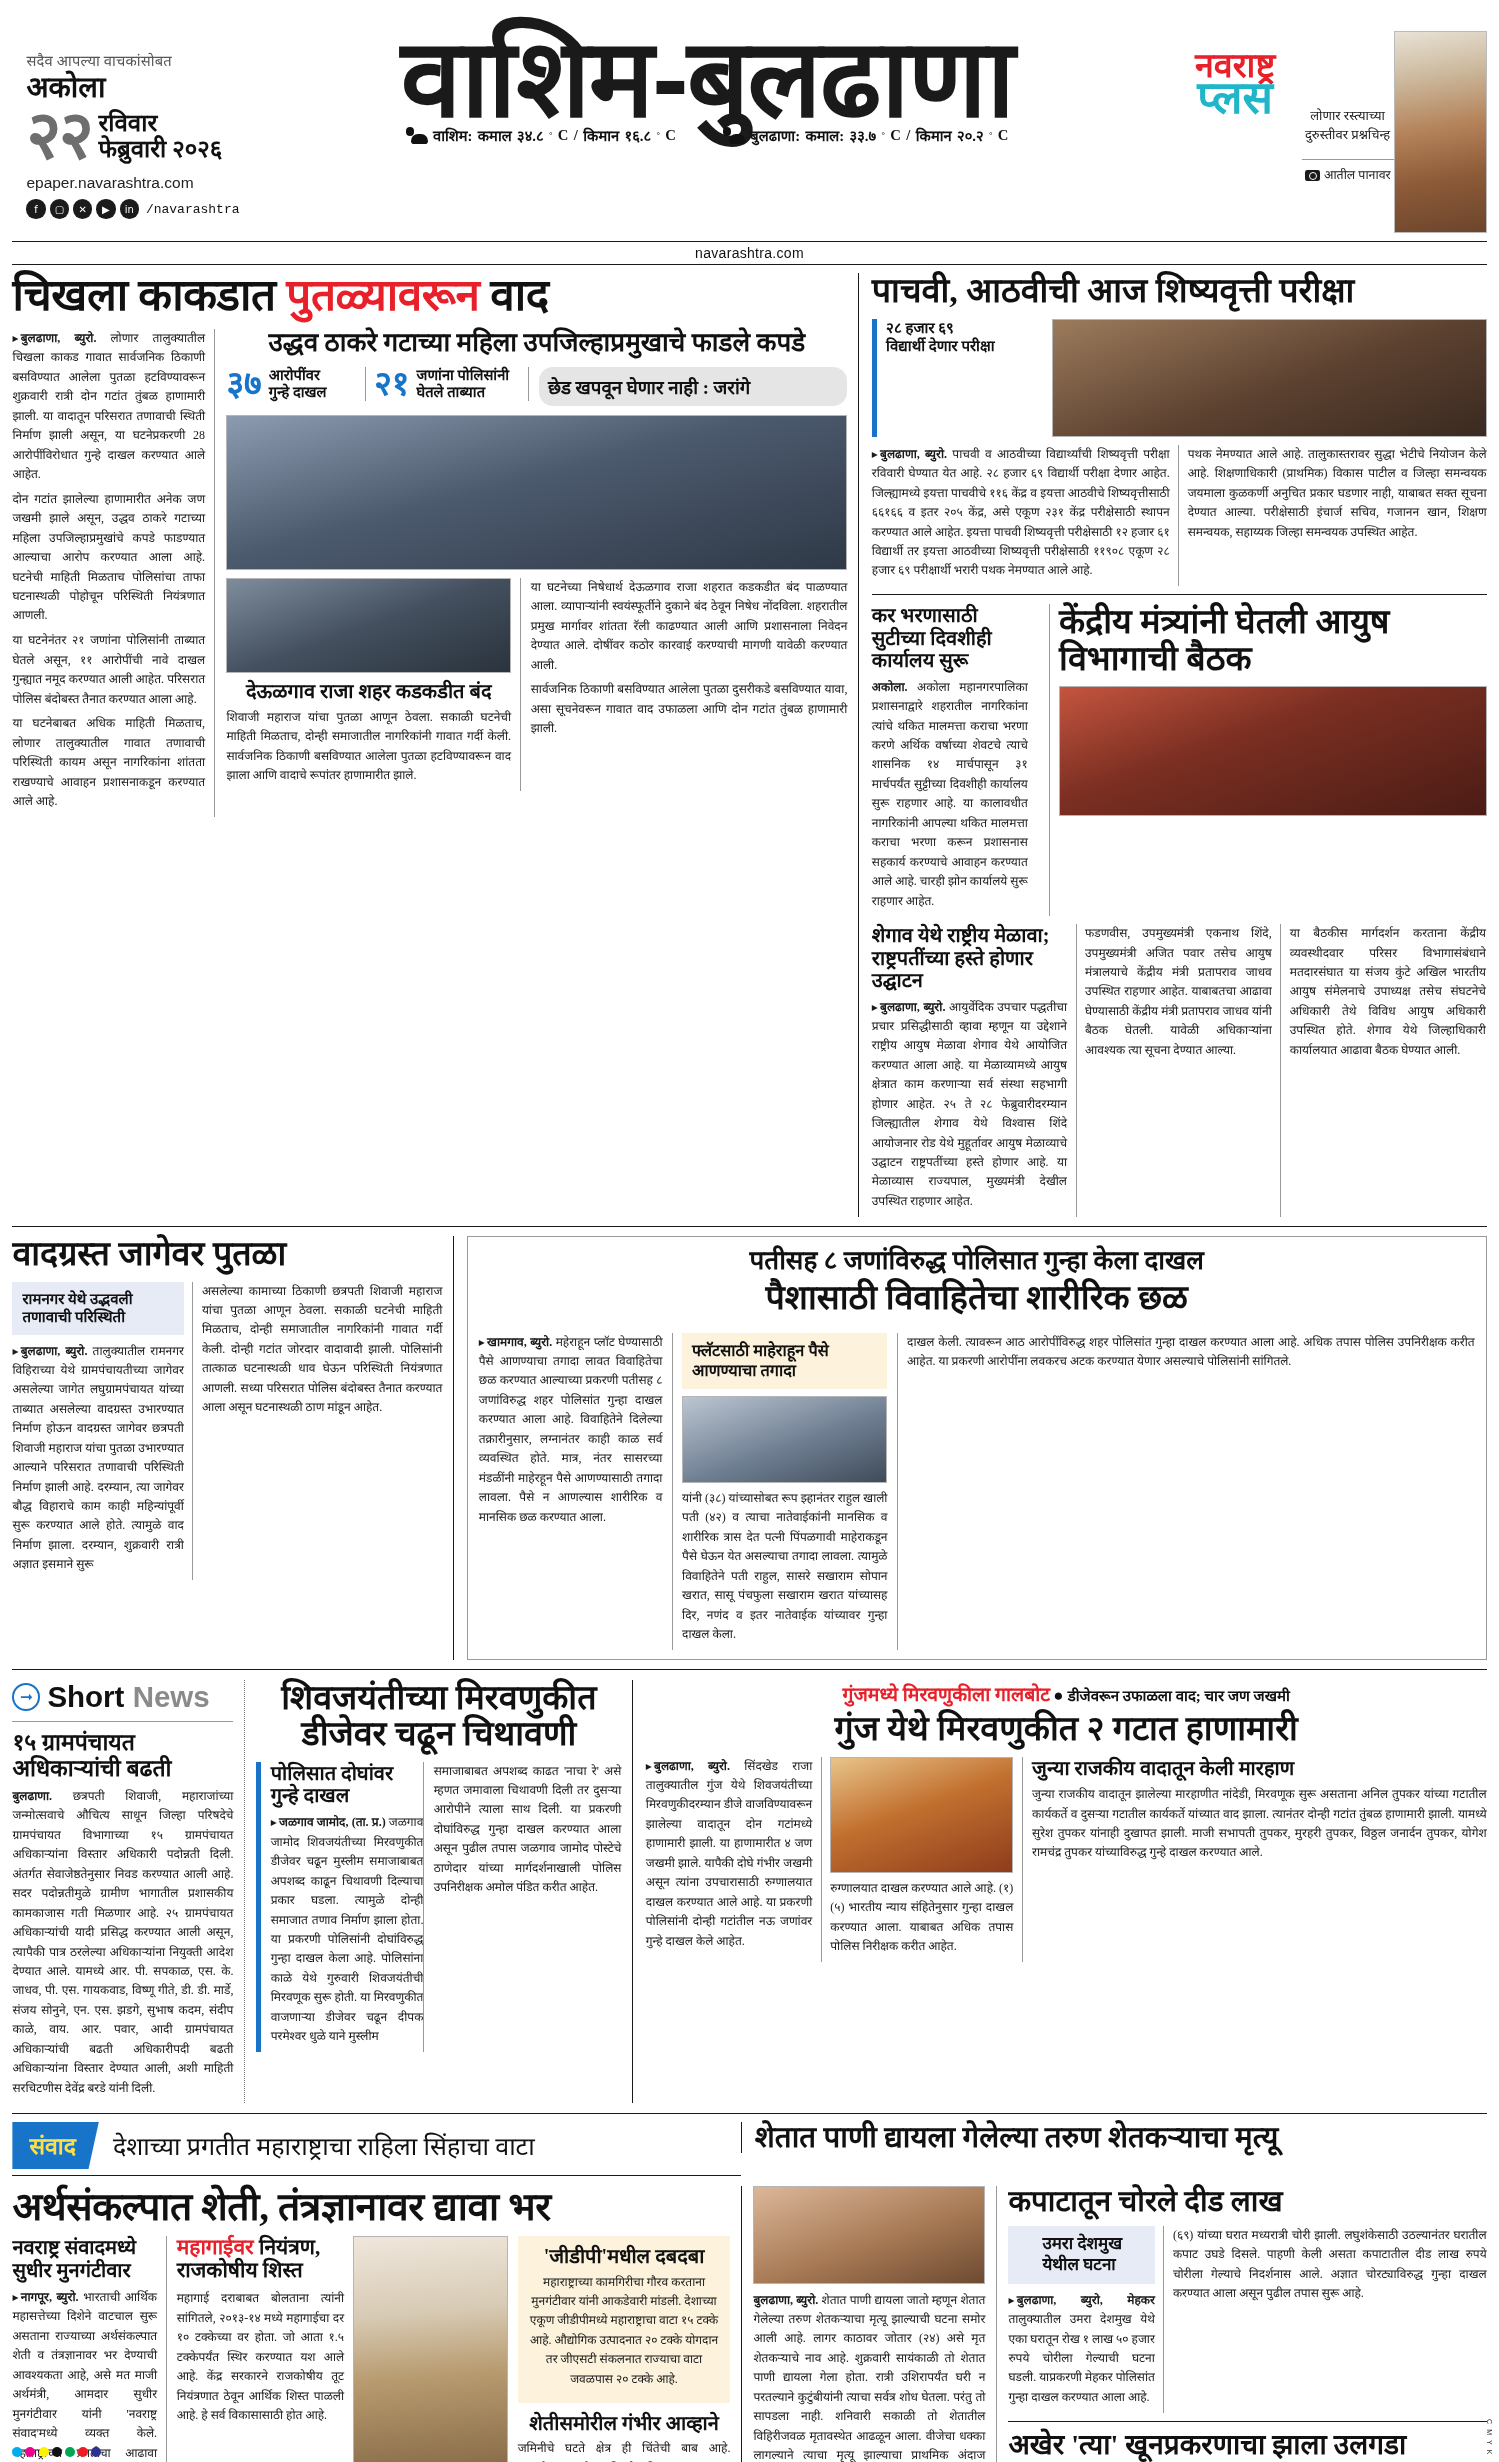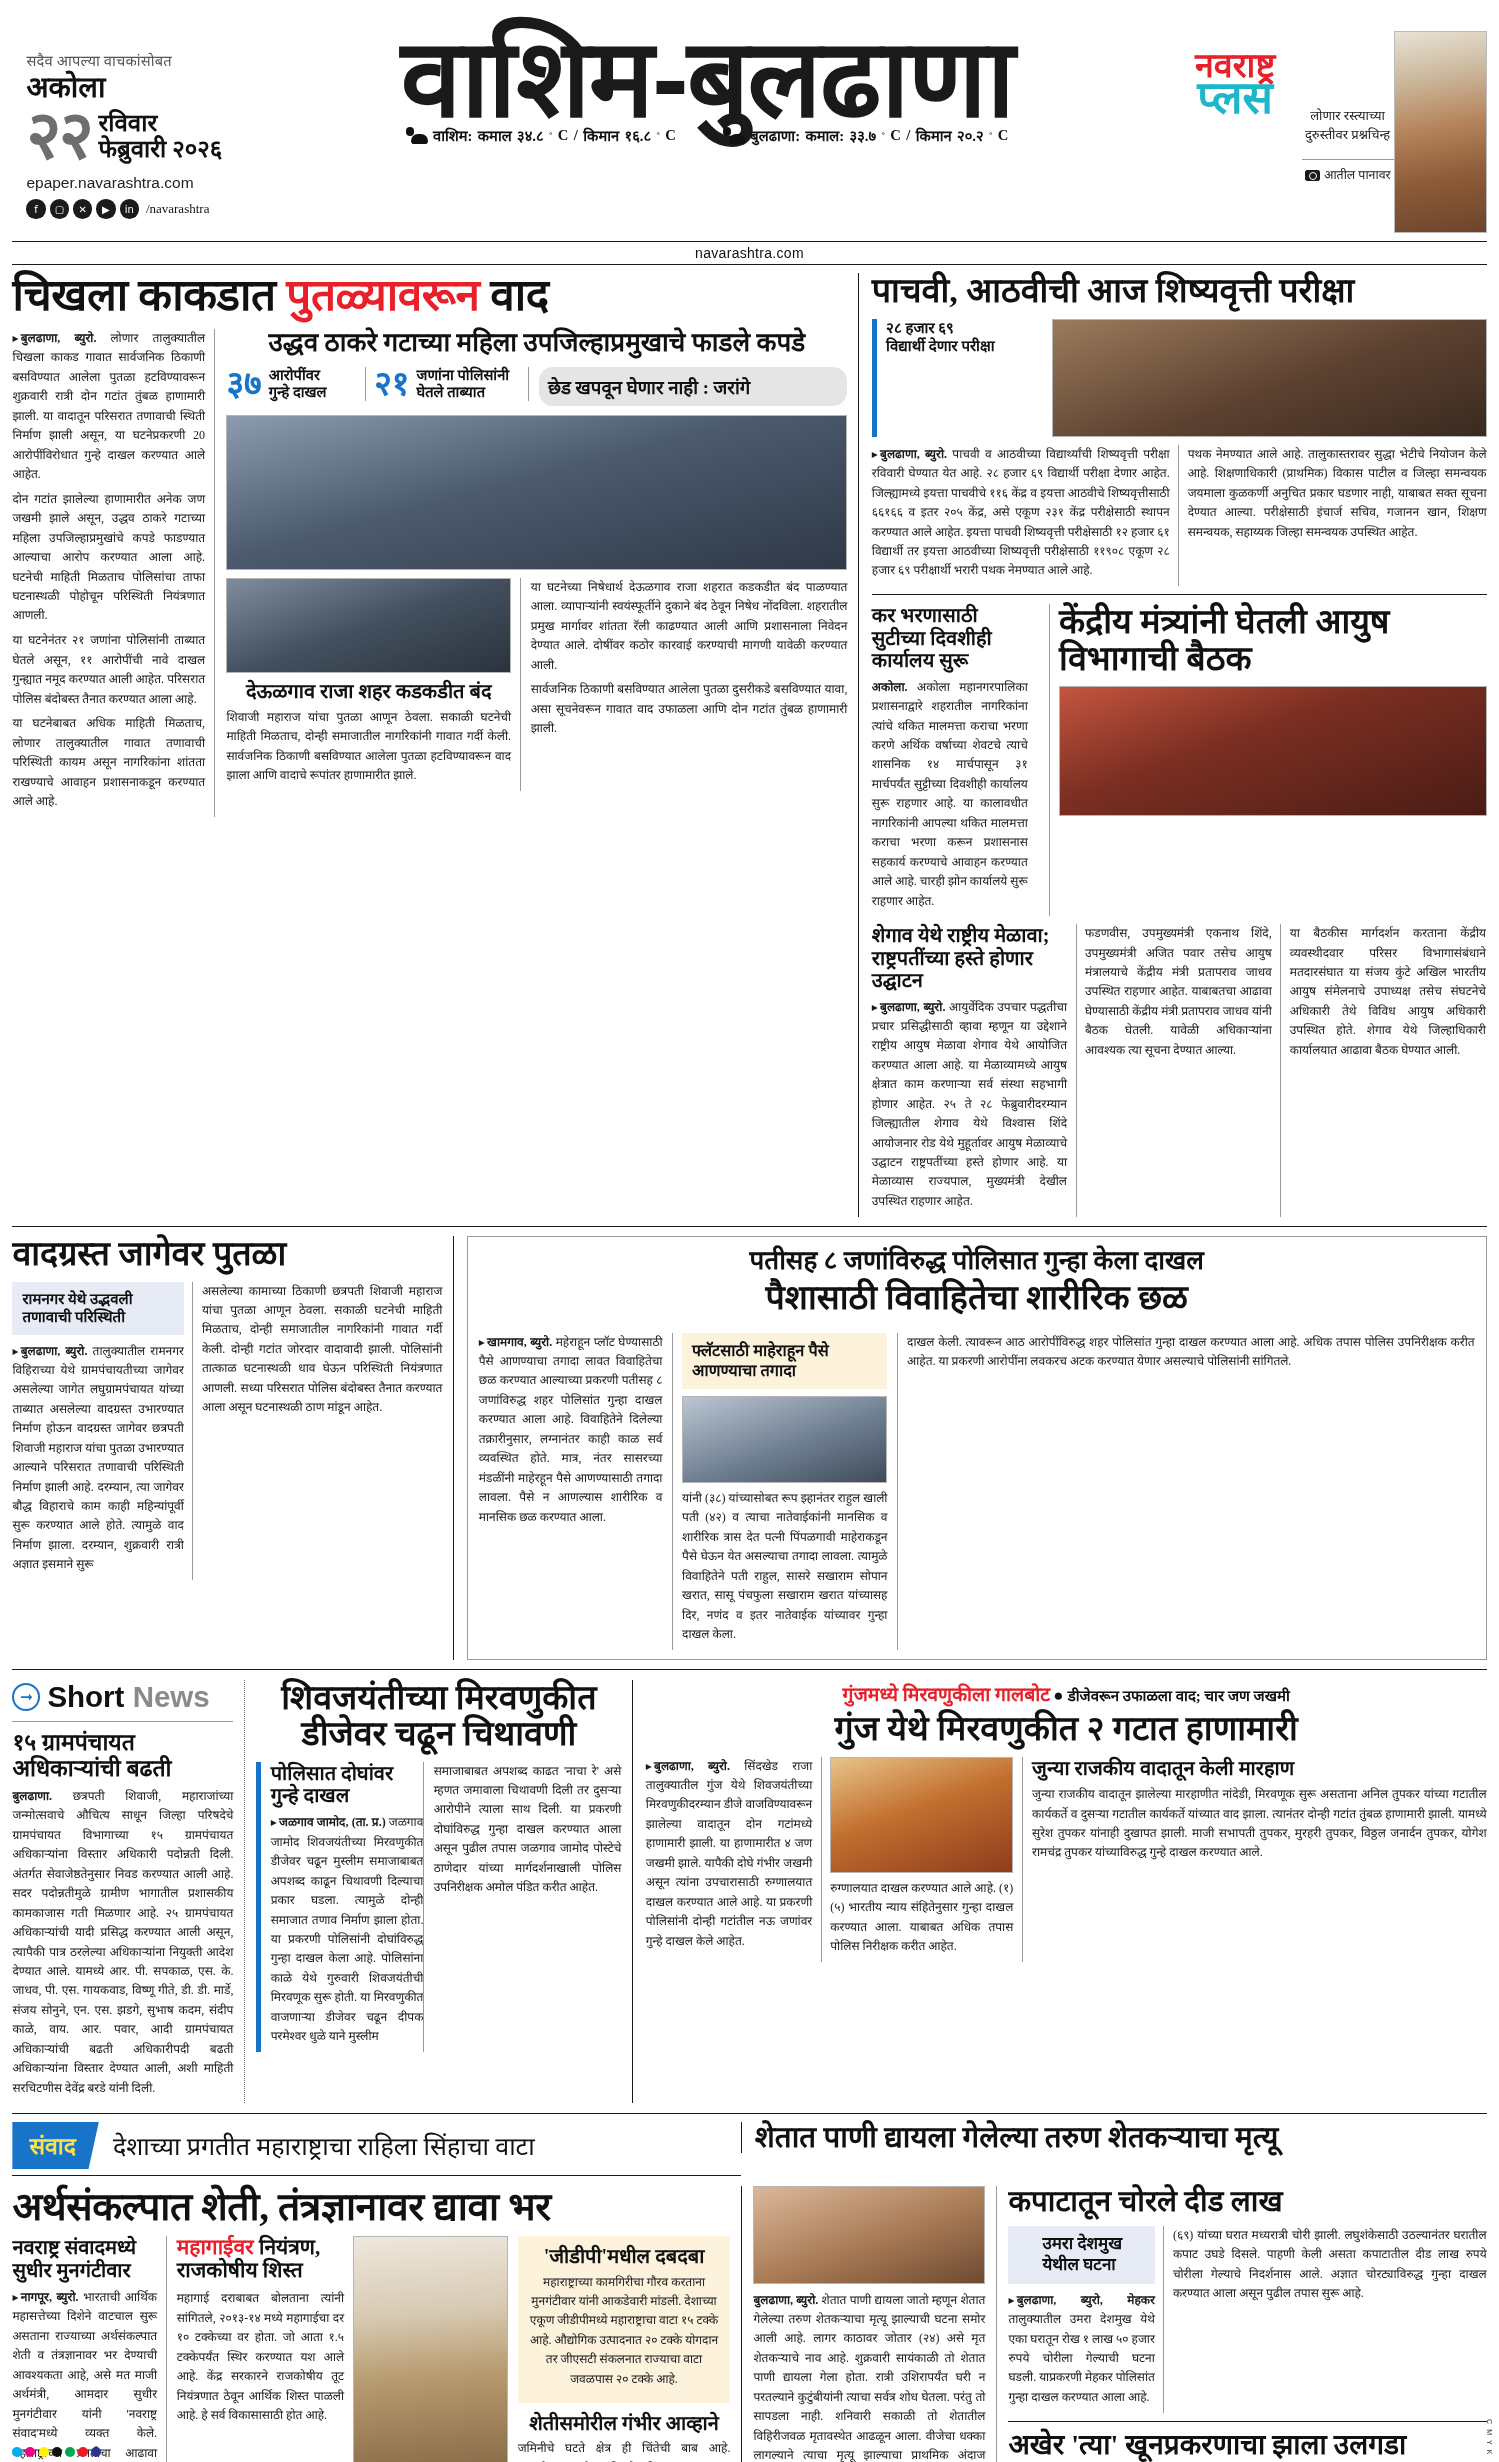--- a/index.html
+++ b/index.html
@@ -21,21 +21,21 @@
   .mh-daterow { display:flex; align-items:flex-start; margin-top:4.7px; }
   .mh-day { font-size:67px; font-weight:bold; color:#6e6e6e; line-height:.86; letter-spacing:-2.3px; }
   .mh-dcol { margin-left:7px; padding-top:4.7px; }
   .mh-weekday { font-size:24px; font-weight:bold; line-height:1.05; }
   .mh-monthyear { font-size:24px; font-weight:bold; line-height:1.05; }
   .mh-site { font-size:15.5px; margin-top:9.3px; color:#222; font-family:"Liberation Sans",sans-serif; }
   .mh-social { display:flex; align-items:center; gap:3.9px; margin-top:7.8px; }
   .sicon { width:19.4px; height:19.4px; border-radius:50%; background:#1b1b1b; color:#fff;
            font-size:10px; display:flex; align-items:center; justify-content:center;
            font-family:"DejaVu Sans",sans-serif; }
-  .mh-handle { font-size:13px; margin-left:3.1px; font-family:Liberation Serif, serif; }
+  .mh-handle { font-size:13px; margin-left:3.1px; font-family:Liberation Mono, monospace; }
 
   .mh-center { flex:1; position:relative; text-align:center; padding-top:14px; }
   .logo-main { font-size:109px; font-weight:bold; line-height:.92; letter-spacing:-1.6px;
                font-family:"Liberation Sans",sans-serif; color:#1a1a1a; display:inline-block; }
   .weather-row { display:flex; justify-content:center; gap:47px; margin-top:-3.1px; }
   .wx { display:flex; align-items:center; gap:5.4px; font-size:14.7px; font-weight:bold; }
   .wx-icon { width:22px; height:17px; position:relative; }
   .wx-icon .sun { position:absolute; left:0; top:0.8px; width:8.5px; height:8.5px; border-radius:50%;
                   background:#111; }
   .wx-icon .cloud { position:absolute; right:0; bottom:0; width:16.3px; height:10px;
@@ -203,21 +203,21 @@
 
     <div style="width:846px; padding-right:11px;">
       <h1 class="head-xl">
         <span>चिखला काकडात </span><span class="red">पुतळ्यावरून</span><span> वाद</span>
       </h1>
 
       <div class="cols" style="margin-top:9.3px;">
         <div style="width:203px; padding-right:9.3px; border-right:0.8px solid #999;">
           <p class="body">
             <span class="byline arrow">बुलढाणा, ब्युरो.</span>
-            <span>लोणार तालुक्यातील चिखला काकड गावात सार्वजनिक ठिकाणी बसविण्यात आलेला पुतळा हटविण्यावरून शुक्रवारी रात्री दोन गटांत तुंबळ हाणामारी झाली. या वादातून परिसरात तणावाची स्थिती निर्माण झाली असून, या घटनेप्रकरणी 20 आरोपींविरोधात गुन्हे दाखल करण्यात आले आहेत.</span>
+            <span>लोणार तालुक्यातील चिखला काकड गावात सार्वजनिक ठिकाणी बसविण्यात आलेला पुतळा हटविण्यावरून शुक्रवारी रात्री दोन गटांत तुंबळ हाणामारी झाली. या वादातून परिसरात तणावाची स्थिती निर्माण झाली असून, या घटनेप्रकरणी 28 आरोपींविरोधात गुन्हे दाखल करण्यात आले आहेत.</span>
           </p>
           <p class="body">दोन गटांत झालेल्या हाणामारीत अनेक जण जखमी झाले असून, उद्धव ठाकरे गटाच्या महिला उपजिल्हाप्रमुखांचे कपडे फाडण्यात आल्याचा आरोप करण्यात आला आहे. घटनेची माहिती मिळताच पोलिसांचा ताफा घटनास्थळी पोहोचून परिस्थिती नियंत्रणात आणली.</p>
           <p class="body">या घटनेनंतर २१ जणांना पोलिसांनी ताब्यात घेतले असून, ११ आरोपींची नावे दाखल गुन्ह्यात नमूद करण्यात आली आहेत. परिसरात पोलिस बंदोबस्त तैनात करण्यात आला आहे.</p>
           <p class="body">या घटनेबाबत अधिक माहिती मिळताच, लोणार तालुक्यातील गावात तणावाची परिस्थिती कायम असून नागरिकांना शांतता राखण्याचे आवाहन प्रशासनाकडून करण्यात आले आहे.</p>
         </div>
 
         <div style="flex:1; padding-left:11px;">
           <h2 class="head-md" style="text-align:center;">उद्धव ठाकरे गटाच्या महिला उपजिल्हाप्रमुखाचे फाडले कपडे</h2>
 
           <div class="cols" style="margin-top:9.3px; align-items:flex-start;">

